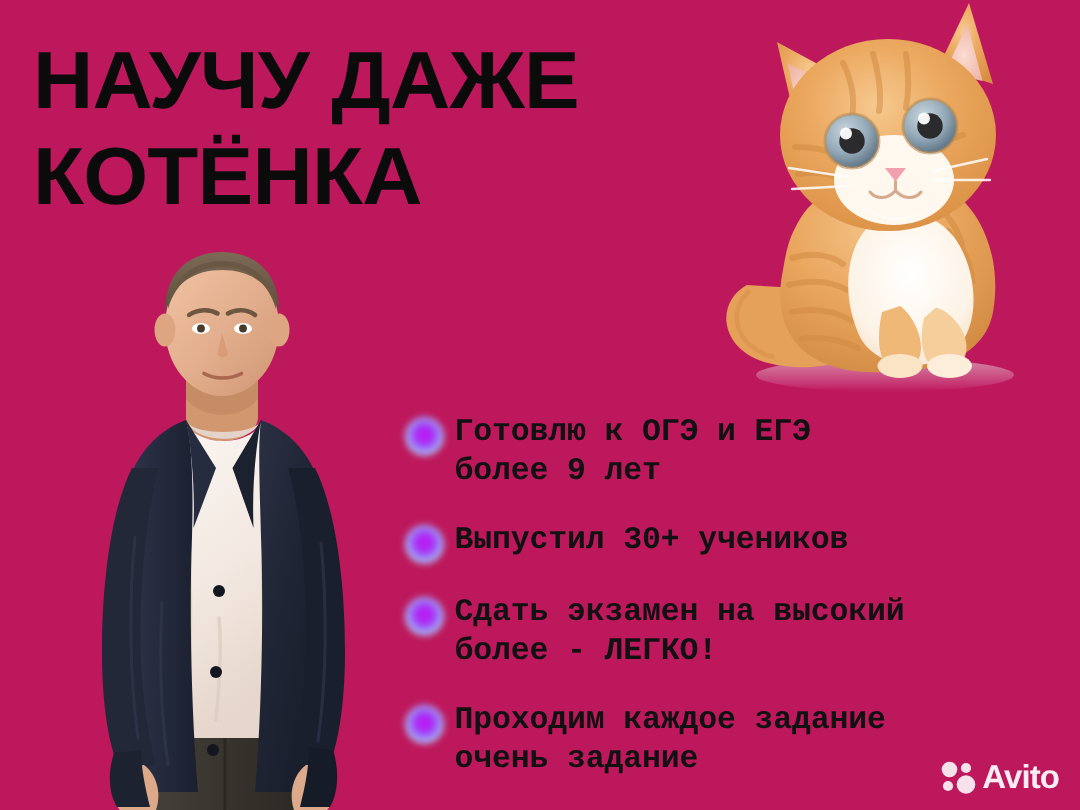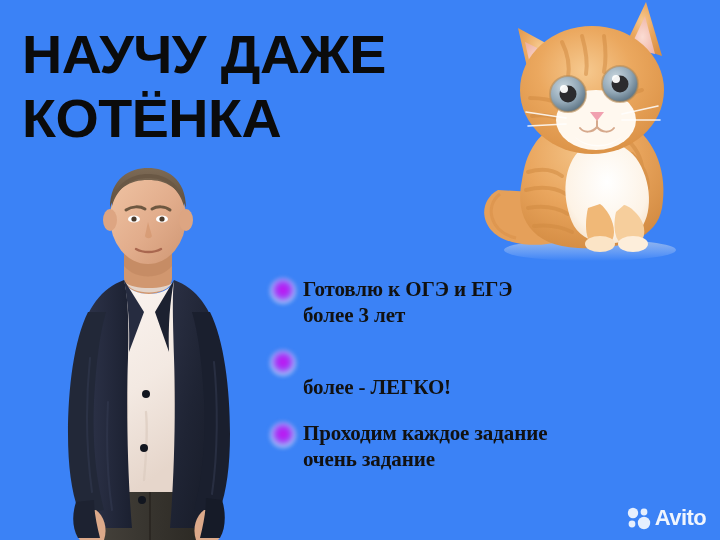--- a/index.html
+++ b/index.html
@@ -5,21 +5,21 @@
 <style>
   html, body {
     margin: 0;
     padding: 0;
     background: #ffffff;
   }
   #canvas {
     position: relative;
     width: 720px;
     height: 540px;
-    background: #3b82f6;
+    background: #be185d;
     overflow: hidden;
     font-family: "Liberation Sans", sans-serif;
     -webkit-font-smoothing: antialiased;
   }
 
   
   .headline {
     position: absolute;
     left: 22px;
     top: 22px;
@@ -92,21 +92,21 @@
         #c416f0 0%,
         #b31ef4 18%,
         #a63cf6 34%,
         #9b77f8 50%,
         #a9c4f6 66%,
         rgba(200,230,252,0.55) 80%,
         rgba(255,255,255,0) 100%);
     filter: blur(2.2px);
   }
   .bullet-text {
-    font-family: Liberation Serif, serif;
+    font-family: Liberation Mono, monospace;
     font-weight: bold;
     font-size: 21px;
     line-height: 26px;
     color: #111111;
     letter-spacing: -0.1px;
   }
 
   
   .avito-mark {
     position: absolute;
@@ -360,29 +360,35 @@
       <path d="M194 338 C198 350 198 366 192 376 L172 376 C176 360 178 348 178 336 Z" fill="#161b28"></path>
     </svg>
   </div>
 
   <div class="bullets">
 
     <div class="bullet-row gap-after">
       <span class="bullet-dot"></span>
       <span class="bullet-text">
         <span>Готовлю к ОГЭ и ЕГЭ</span><br>
-        <span>более 3 лет</span>
+        <span>более 9 лет</span>
       </span>
     </div>
-
 
     <div class="bullet-row gap-after">
       <span class="bullet-dot"></span>
       <span class="bullet-text">
-        <br>
+        <span>Выпустил 30+ учеников</span>
+      </span>
+    </div>
+
+    <div class="bullet-row gap-after">
+      <span class="bullet-dot"></span>
+      <span class="bullet-text">
+        <span>Сдать экзамен на высокий</span><br>
         <span>более - ЛЕГКО!</span>
       </span>
     </div>
 
     <div class="bullet-row">
       <span class="bullet-dot"></span>
       <span class="bullet-text">
         <span>Проходим каждое задание</span><br>
         <span>очень задание</span>
       </span>

